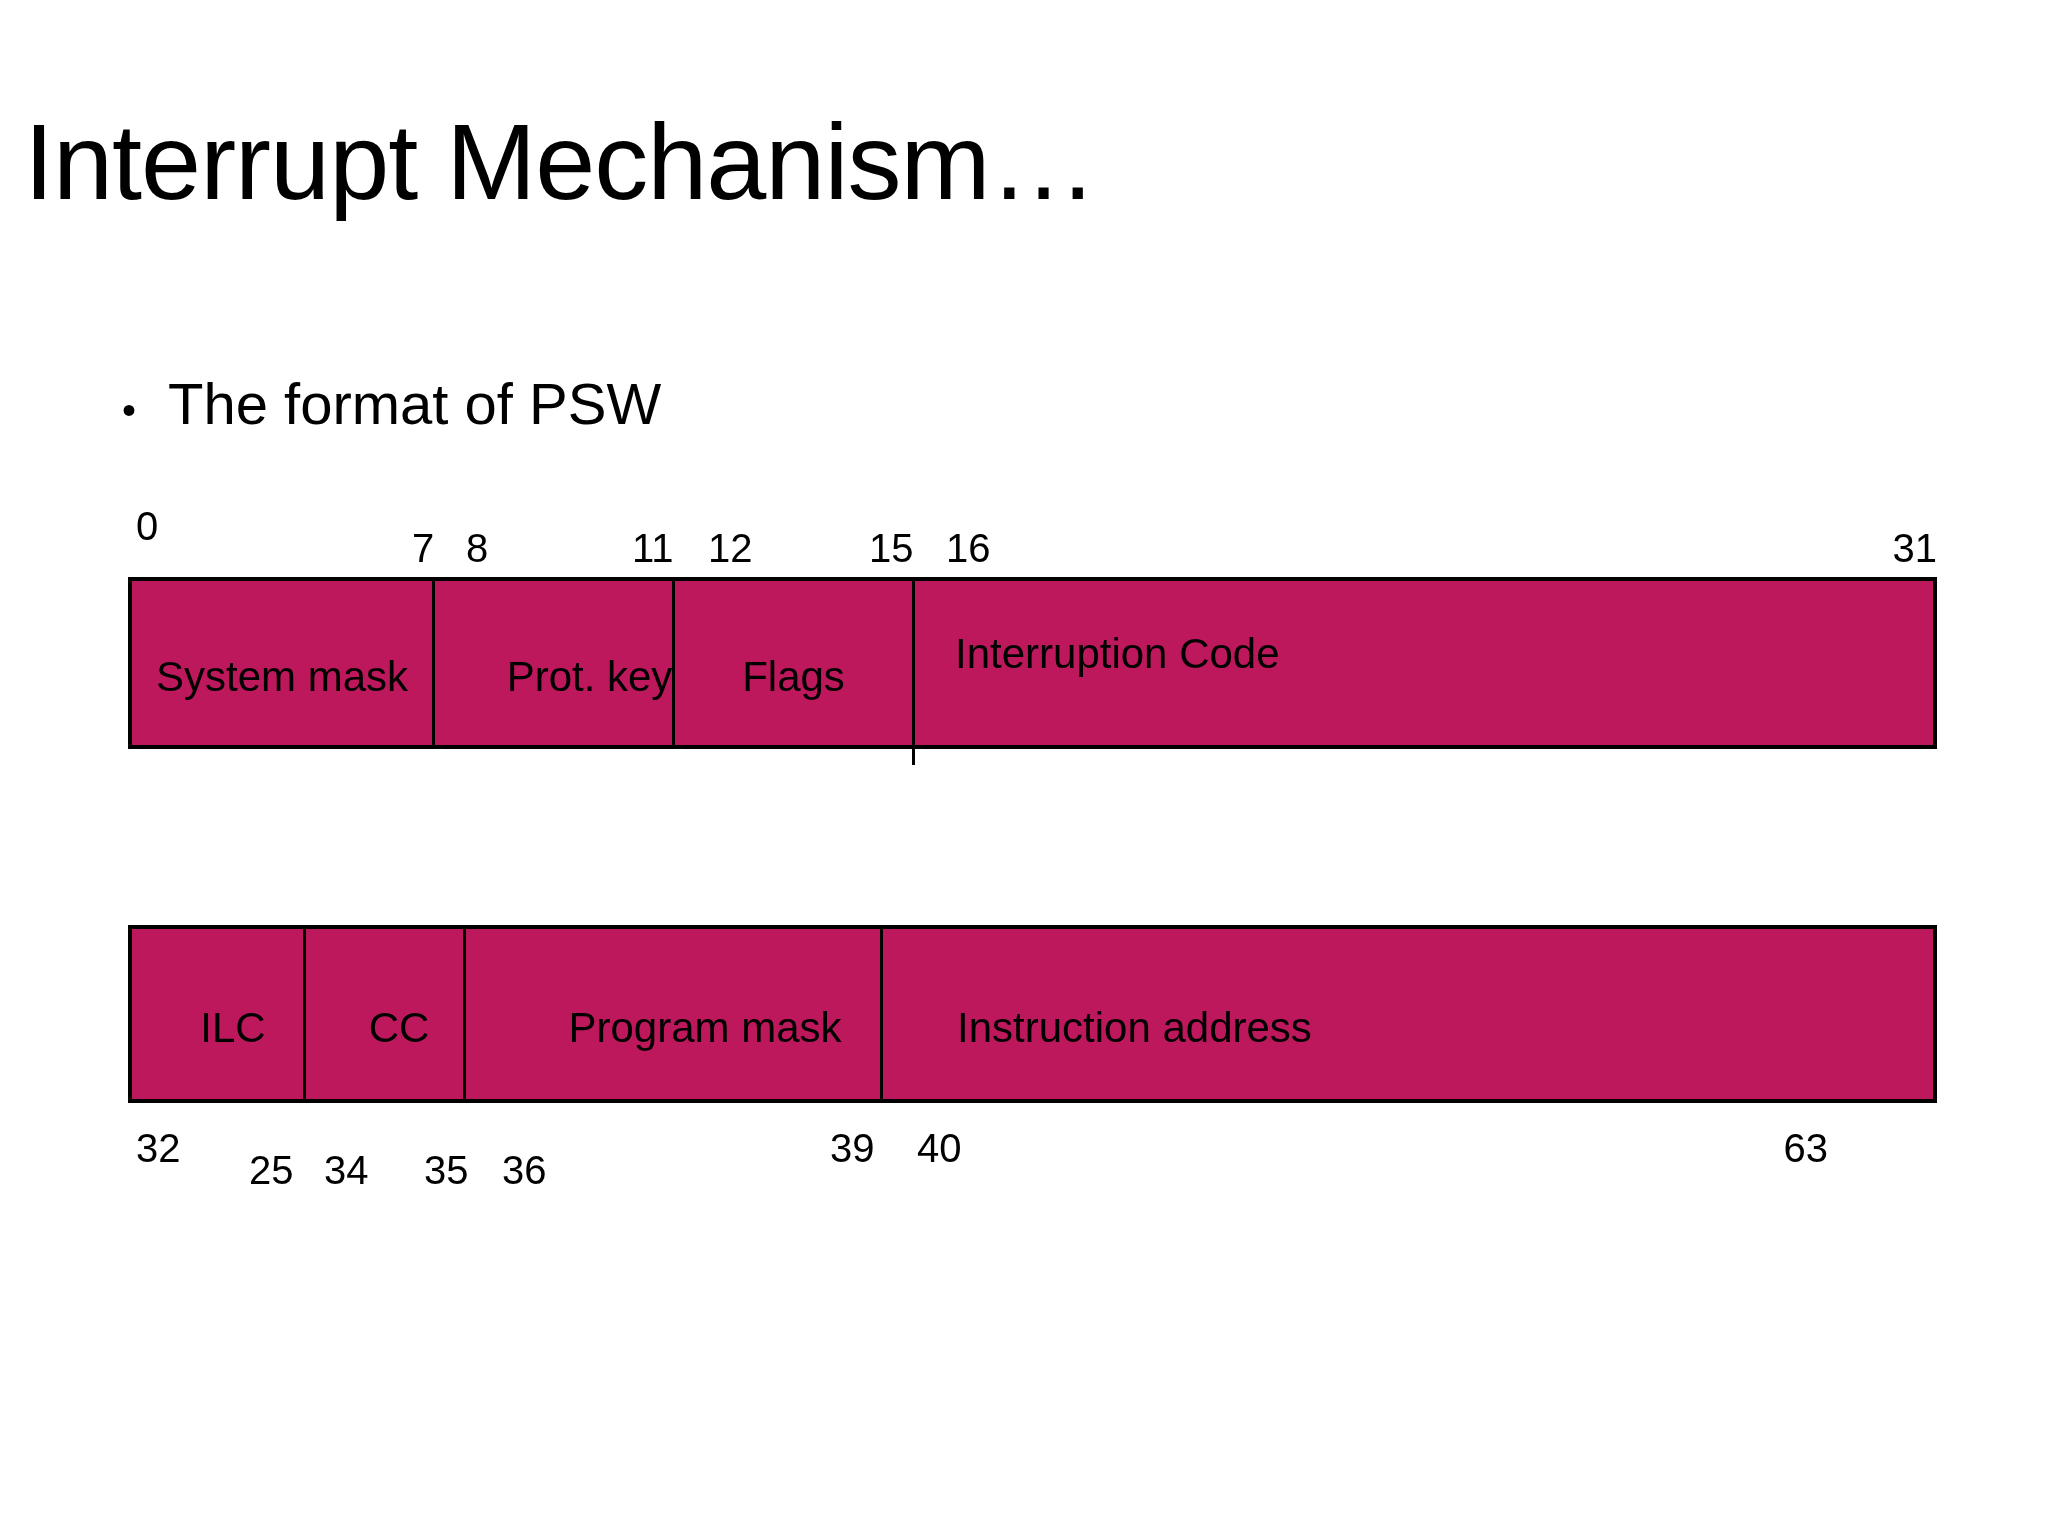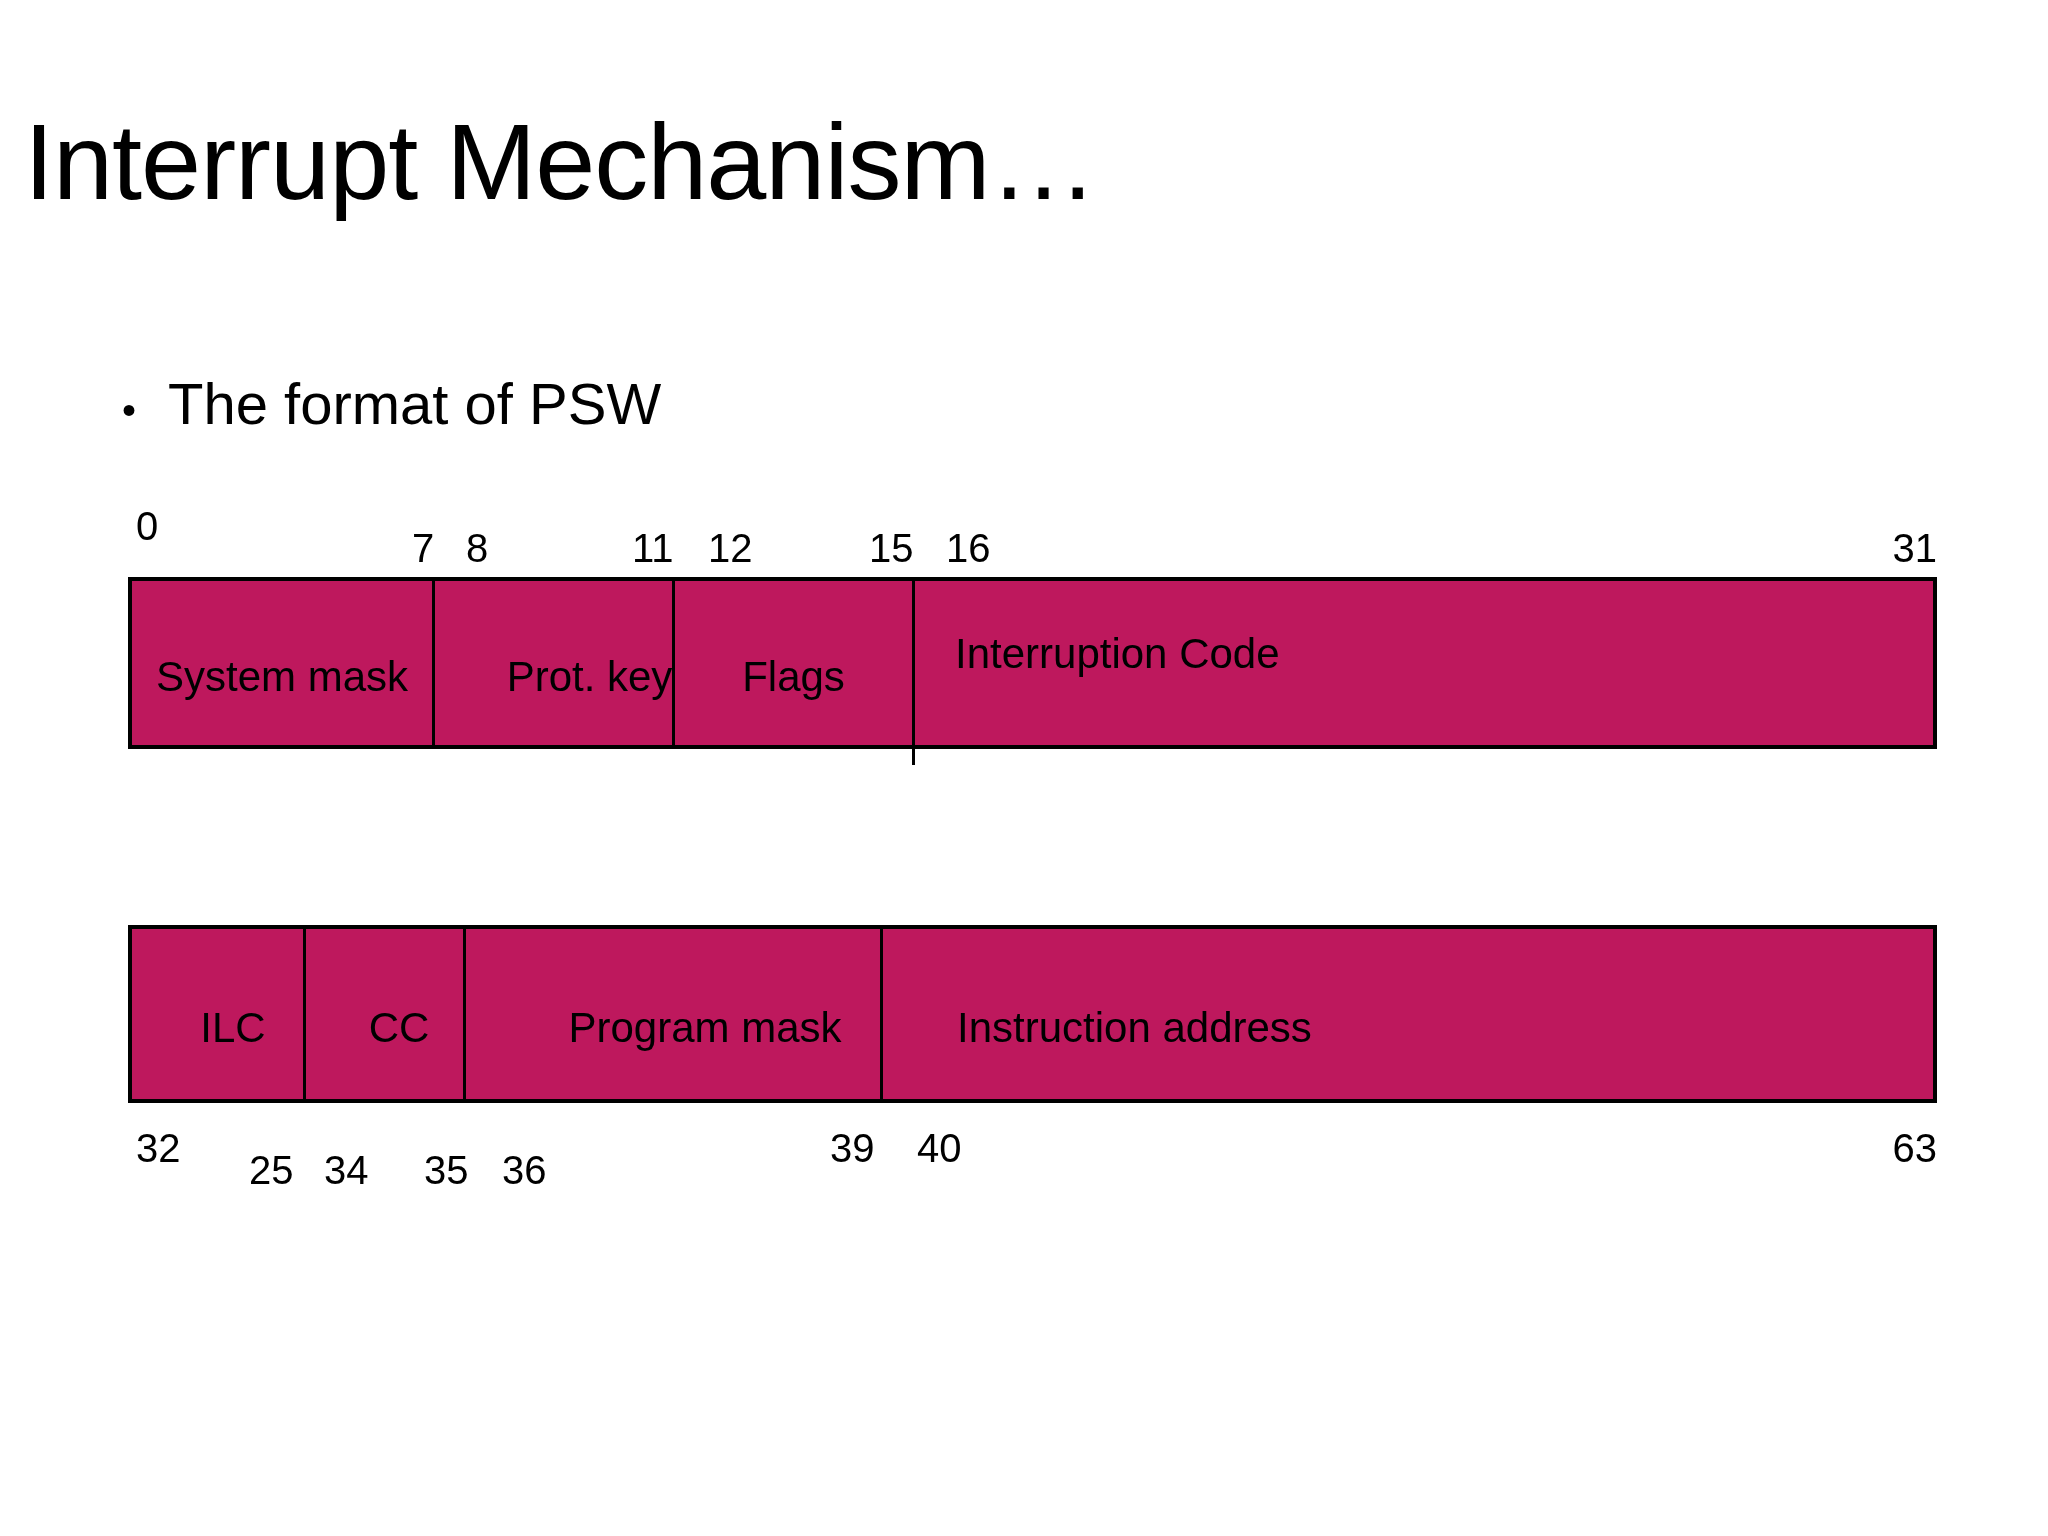--- a/index.html
+++ b/index.html
@@ -167,15 +167,15 @@
   <span class="bit-label" style="left:324px; top:1150px;">34</span>
 
   <span class="bit-label" style="left:424px; top:1150px;">35</span>
 
   <span class="bit-label" style="left:502px; top:1150px;">36</span>
 
   <span class="bit-label" style="left:830px; top:1128px;">39</span>
 
   <span class="bit-label" style="left:917px; top:1128px;">40</span>
 
-  <span class="bit-label" style="left:1845px; top:1128px; width:92px; text-align:right;">63</span>
+  <span class="bit-label" style="left:1736px; top:1128px; width:92px; text-align:right;">63</span>
 
 </div>
 
 </body></html>

